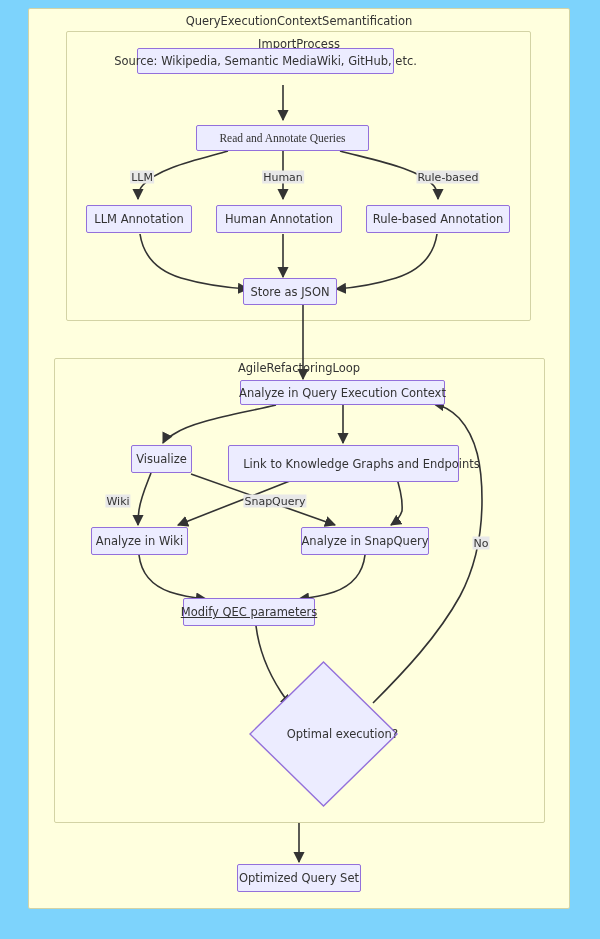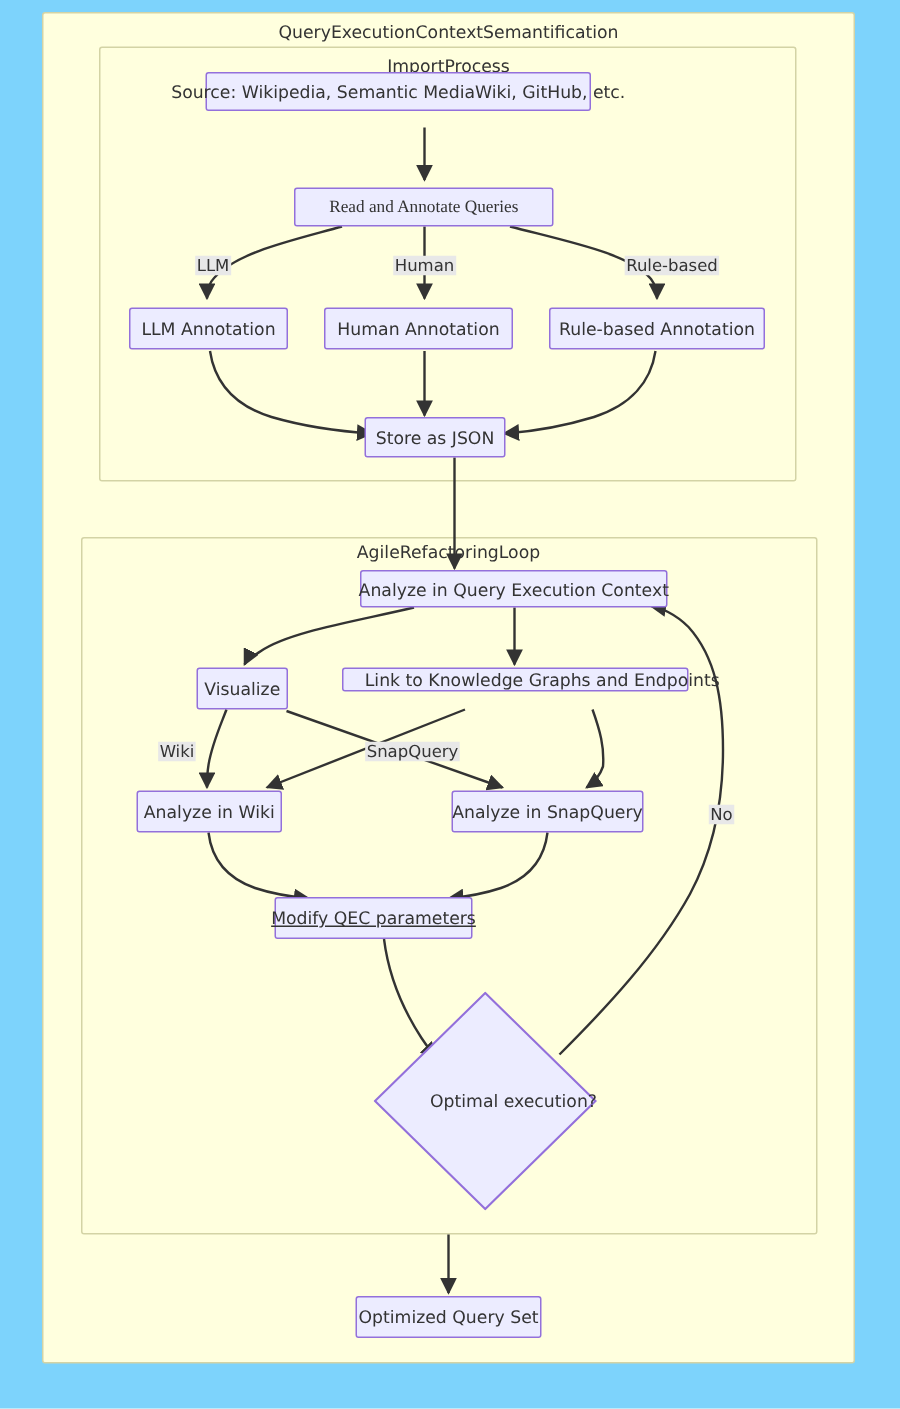--- a/index.html
+++ b/index.html
@@ -180,21 +180,21 @@
   </div>
 
   <div class="node" style="left:240px; top:380px; width:205px; height:25px;">
     <span>Analyze in Query Execution Context</span>
   </div>
 
   <div class="node" style="left:131px; top:445px; width:61px; height:28px;">
     <span>Visualize</span>
   </div>
 
-  <div class="node" style="left:228px; top:445px; width:231px; height:16px;padding-left:44px;">
+  <div class="node" style="left:228px; top:445px; width:231px; height:37px;padding-left:44px;">
     <span>Link to Knowledge Graphs and Endpoints</span>
   </div>
 
   <div class="node" style="left:91px; top:527px; width:97px; height:28px;">
     <span>Analyze in Wiki</span>
   </div>
 
   <div class="node" style="left:301px; top:527px; width:128px; height:28px;">
     <span>Analyze in SnapQuery</span>
   </div>

